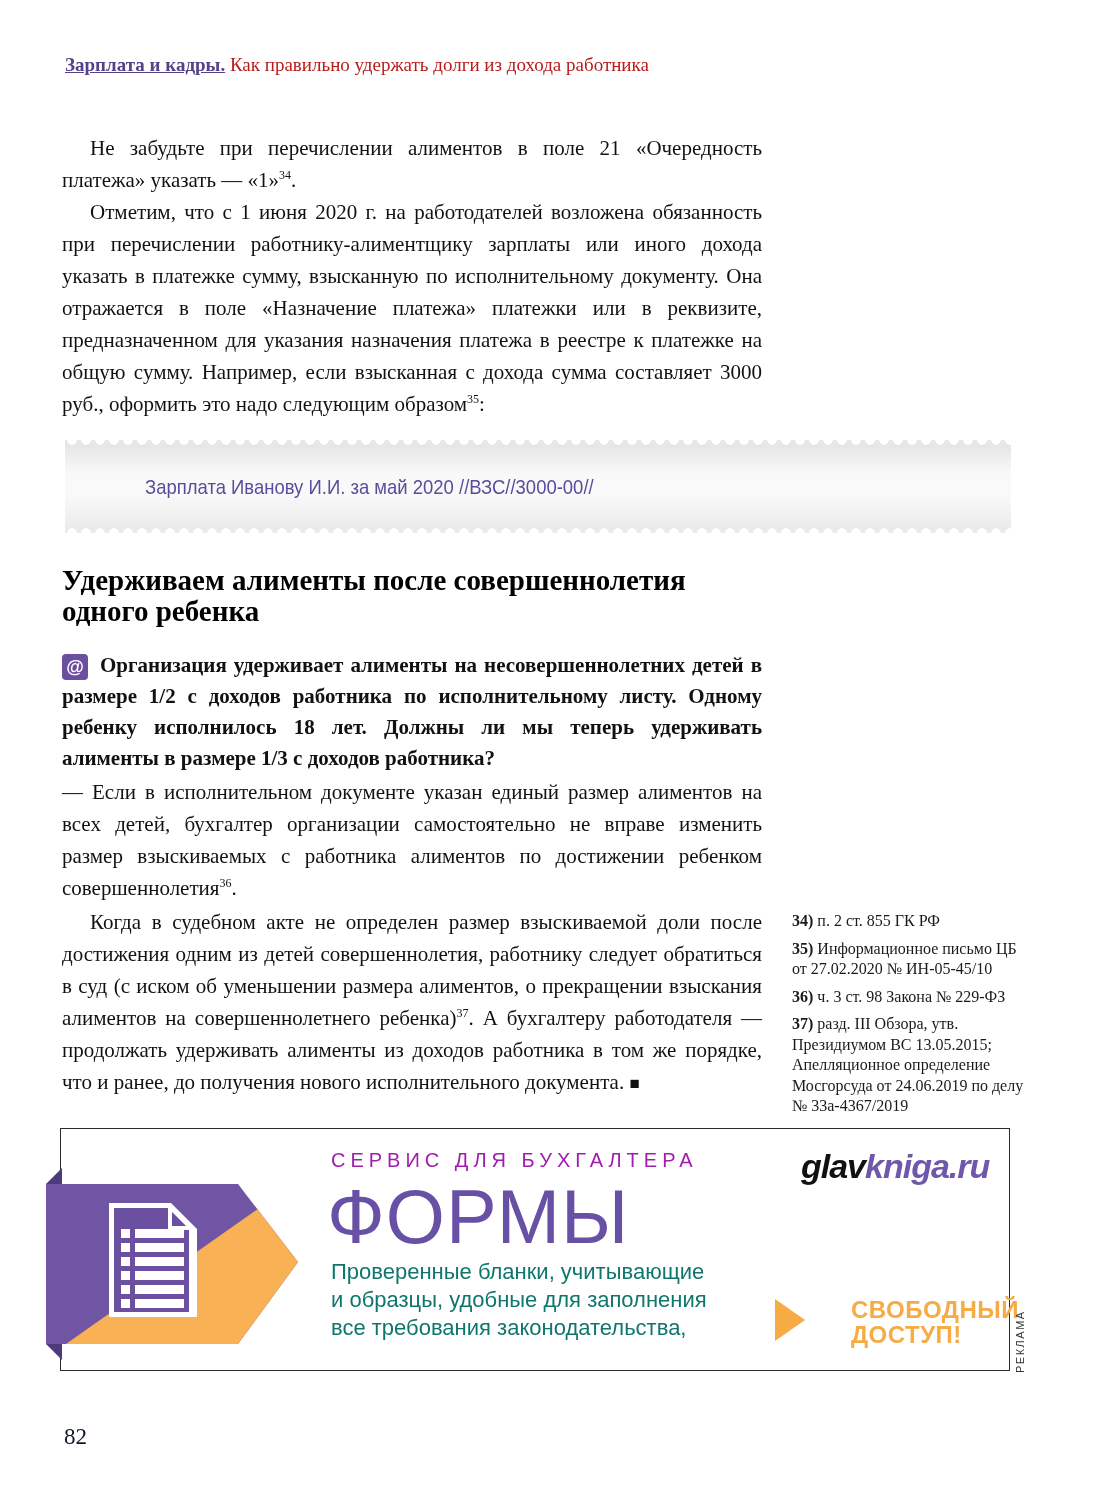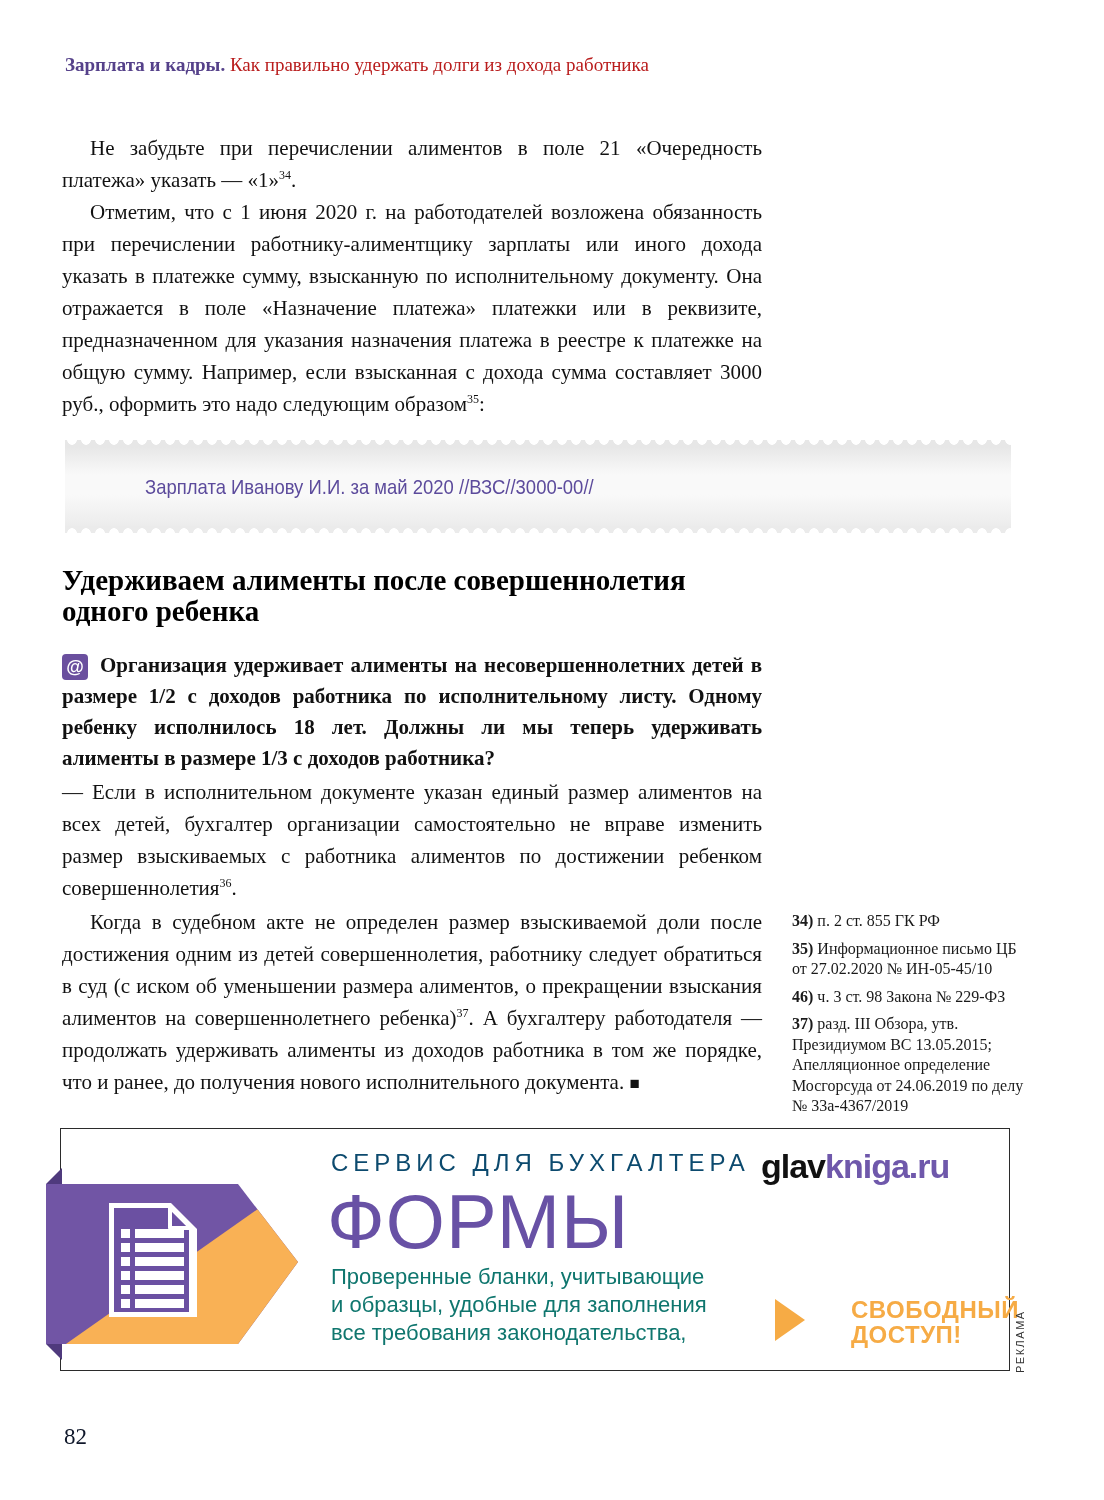--- a/index.html
+++ b/index.html
@@ -4,21 +4,21 @@
 <style>
   * { margin:0; padding:0; box-sizing:border-box; }
   html,body { background:#888; }
   .page {
     position:relative; width:1104px; height:1500px; background:#ffffff;
     margin:0 auto; overflow:hidden;
     font-family:"Liberation Serif", serif; color:#111;
   }
   
   .rubric { position:absolute; left:65px; top:54px; font-size:19px; }
-  .rubric b { color:#55418a; font-weight:bold; }
+  .rubric b { color:#55418a; font-weight:bold;text-decoration:underline; }
   .rubric span.rest { color:#b91c1c; }
   
   .main-col { position:absolute; left:62px; top:132px; width:700px;font-family:Liberation Serif, serif; }
   .main-col p { font-size:21px; line-height:32px; text-align:justify; }
   .main-col p.indent { text-indent:28px; }
   sup.fnref { font-size:12px; line-height:0; vertical-align:super; }
   
   .receipt { position:absolute; left:65px; top:440px; width:946px; height:93px; }
   .receipt .edge { position:absolute; left:0; width:100%; height:7px; }
   .receipt .edge.top { top:0; background:radial-gradient(circle at 7px 0px, #ffffff 4.5px, #e7e7e7 5px); background-size:14px 7px; }
@@ -50,25 +50,25 @@
   
   .footnotes { position:absolute; left:792px; top:911px; width:232px; }
   .fn { font-size:16px; line-height:20.5px; color:#1a1a1a; margin-bottom:7px; }
   .fn b { font-weight:bold; }
   
   .banner { position:absolute; left:60px; top:1128px; width:950px; height:243px;
             border:1.5px solid #2b2b2b; background:#fff; }
   .hexwrap { position:absolute; left:-15px; top:33px; width:252px; height:202px; }
   .ad-center { position:absolute; left:270px; top:20px; width:430px;
                font-family:"Liberation Sans", sans-serif; }
-  .service-label { font-size:24px; letter-spacing:5px; color:#0c4a6e; }
+  .service-label { font-size:20px; letter-spacing:5px; color:#a21caf; }
   .product-name { font-size:76px; line-height:82px; color:#6851a5; letter-spacing:1px; margin-top:4px; margin-left:-4px; }
   .ad-desc { font-size:22px; line-height:28px; color:#0f766e; }
-  .ad-right { position:absolute; left:700px; top:14px; width:220px;
-              font-family:"Liberation Sans", sans-serif; }
+  .ad-right { position:absolute; left:740px; top:14px; width:220px;
+              font-family:"Liberation Sans", sans-serif;font-style:italic; }
   .logo { font-size:34px; font-weight:bold; letter-spacing:-1px; margin-top:4px; }
   .logo .g-black { color:#111; }
   .logo .g-purple { color:#6f58ab; }
   .access { position:absolute; left:714px; top:168px; display:flex; align-items:flex-start;
             font-family:"Liberation Sans", sans-serif;gap:32px; }
   .play-arrow { width:0; height:0; border-left:30px solid #f6ab45; border-top:21px solid transparent;
                 border-bottom:21px solid transparent; margin-top:2px; }
   .access-text { margin-left:14px; font-size:24px; line-height:25px; font-weight:bold;
                  color:#f6ab45; letter-spacing:0.5px; }
   .reklama { position:absolute; left:1014px; top:1293px; height:80px;
@@ -105,21 +105,21 @@
       <span class="at-icon">@</span>
       <p class="question">Организация удерживает алименты на несовершеннолетних детей в размере 1/2 с доходов работника по исполнительному листу. Одному ребенку исполнилось 18 лет. Должны ли мы теперь удерживать алименты в размере 1/3 с доходов работника?</p>
     </div>
     <p class="answer"><span>— Если в исполнительном документе указан единый размер алиментов на всех детей, бухгалтер организации самостоятельно не вправе изменить размер взыскиваемых с работника алиментов по достижении ребенком совершеннолетия</span><sup class="fnref">36</sup><span>.</span></p>
     <p class="answer indent"><span>Когда в судебном акте не определен размер взыскиваемой доли после достижения одним из детей совершеннолетия, работнику следует обратиться в суд (с иском об уменьшении размера алиментов, о прекращении взыскания алиментов на совершеннолетнего ребенка)</span><sup class="fnref">37</sup><span>. А бухгалтеру работодателя — продолжать удерживать алименты из доходов работника в том же порядке, что и ранее, до получения нового исполнительного документа. </span><span class="end-marker">■</span></p>
   </div>
 
   <div class="footnotes">
     <div class="fn"><b>34)</b><span> п. 2 ст. 855 ГК РФ</span></div>
     <div class="fn"><b>35)</b><span> Информационное письмо ЦБ от 27.02.2020 № ИН-05-45/10</span></div>
-    <div class="fn"><b>46)</b><span> ч. 3 ст. 98 Закона № 229-ФЗ</span></div>
+    <div class="fn"><b>36)</b><span> ч. 3 ст. 98 Закона № 229-ФЗ</span></div>
     <div class="fn"><b>37)</b><span> разд. III Обзора, утв. Президиумом ВС 13.05.2015; Апелляционное определение Мосгорсуда от 24.06.2019 по делу № 33а-4367/2019</span></div>
   </div>
 
   <div class="banner">
     <div class="hexwrap">
       <svg width="252" height="202" viewBox="0 0 252 202">
 
         <polygon points="0,22 16,6 16,22" fill="#4f3a7d"></polygon>
         <polygon points="0,182 16,198 16,182" fill="#4f3a7d"></polygon>
 

